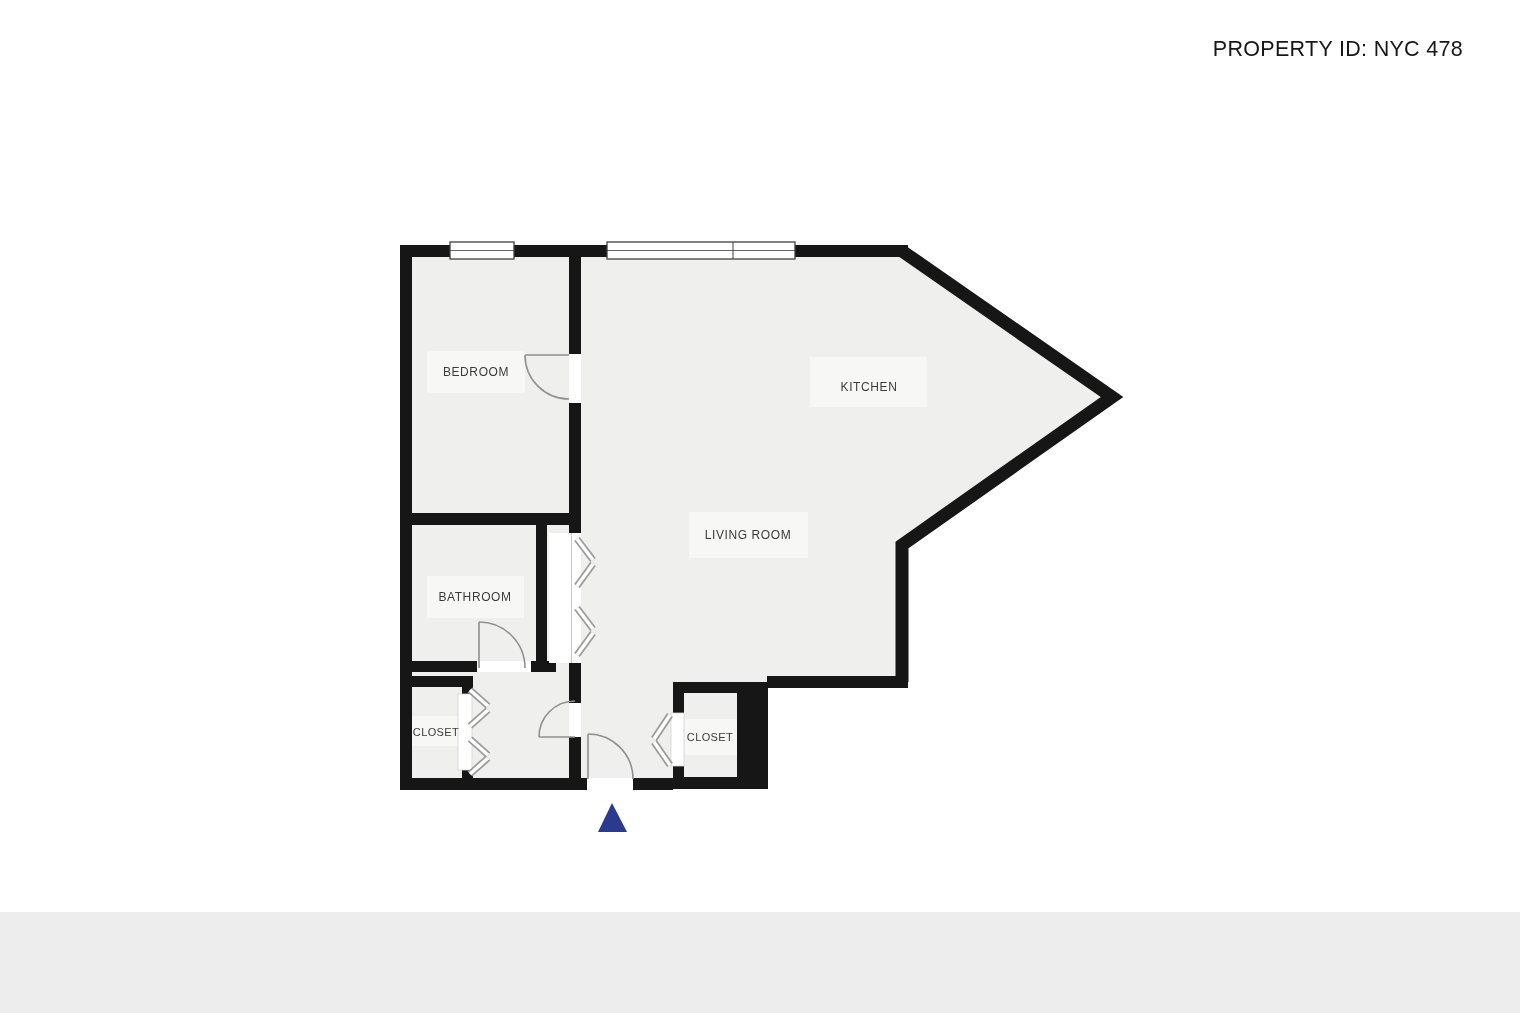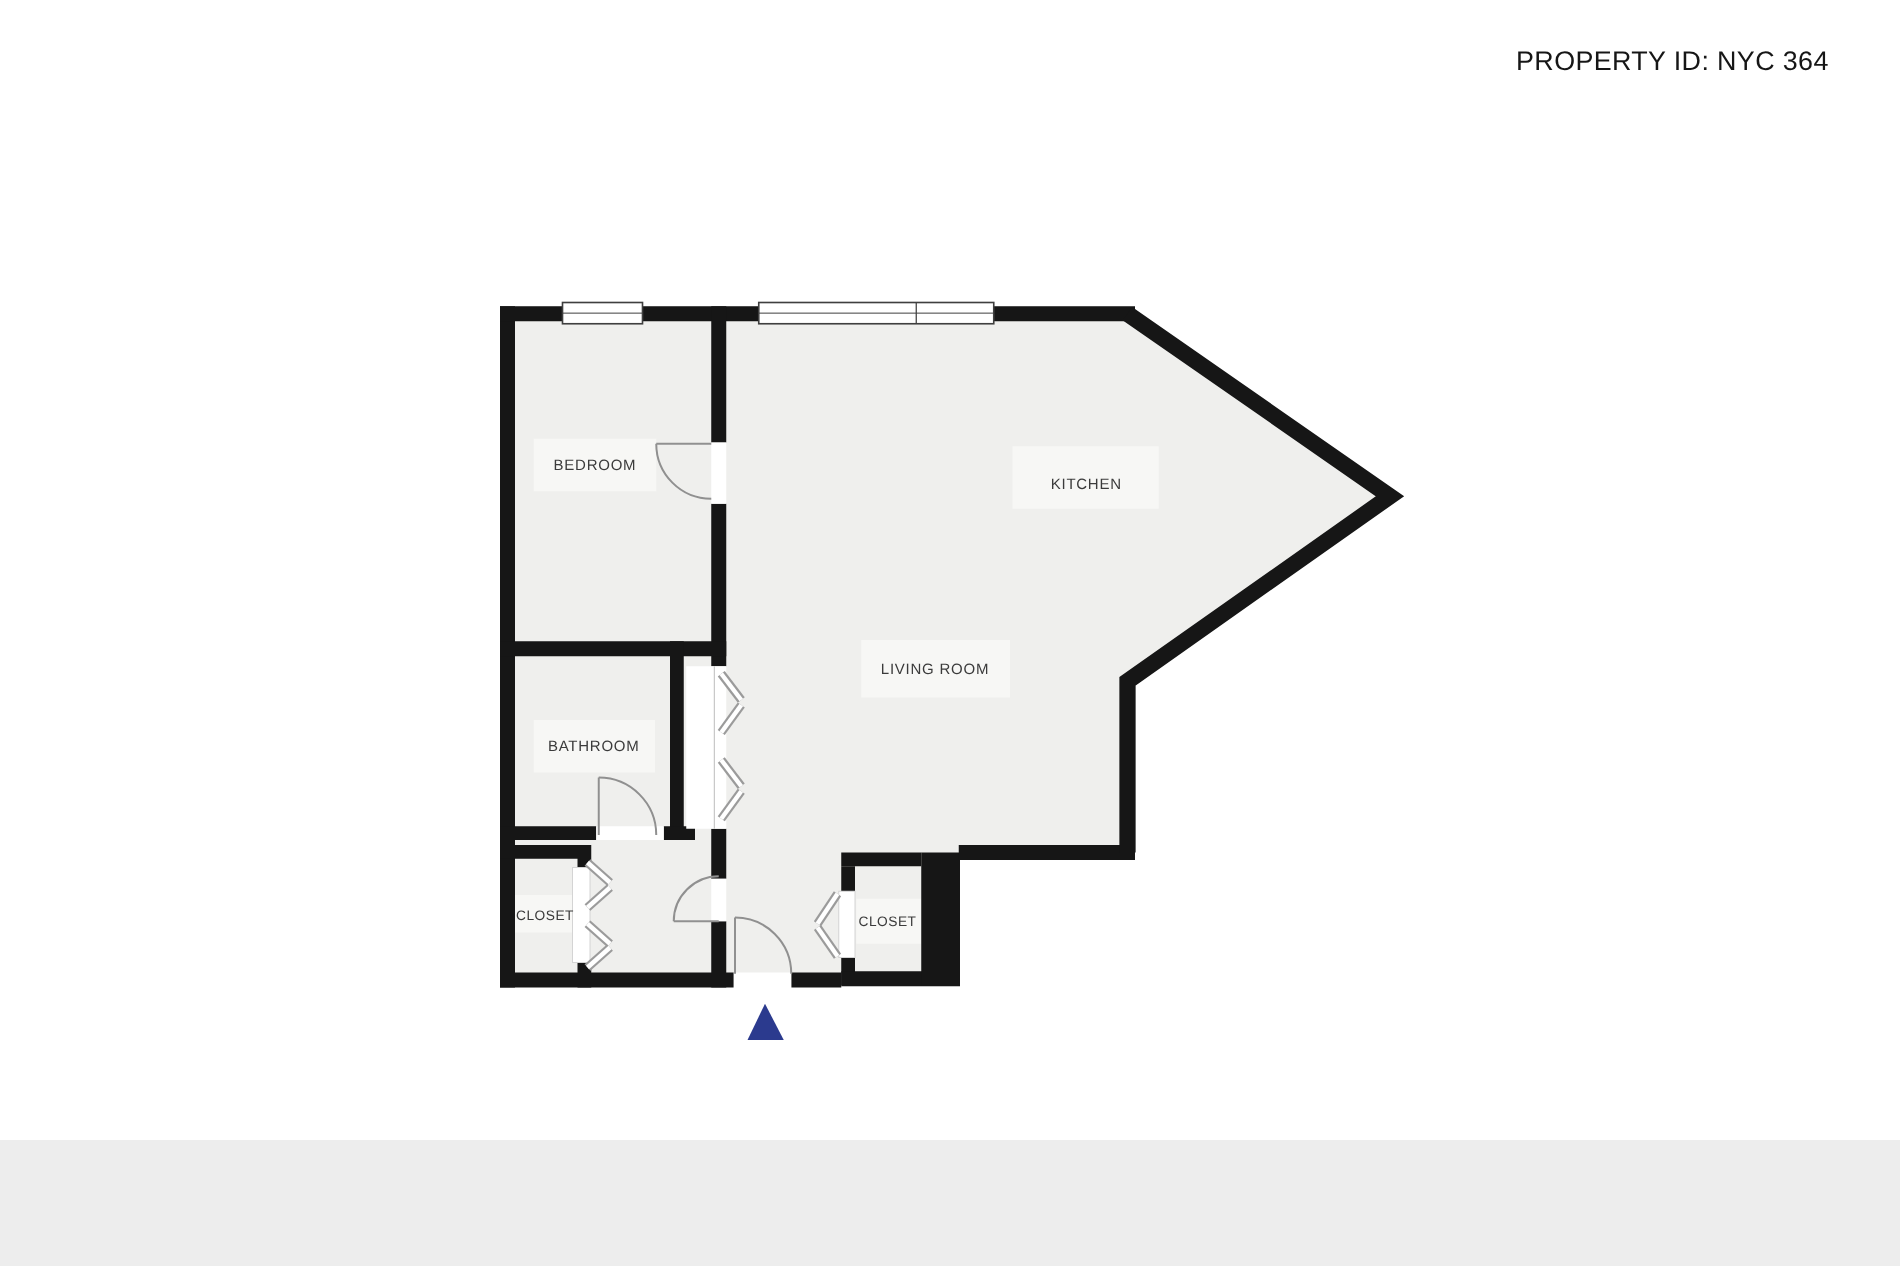--- a/index.html
+++ b/index.html
@@ -10,21 +10,21 @@
   .plan-svg{position:absolute;top:0;left:0;}
   .plan-label{font-family:"Liberation Sans", sans-serif;font-size:12px;letter-spacing:0.6px;}
   .closet-label{font-size:11px;letter-spacing:0.4px;}
   .footer{position:absolute;left:0;top:912px;width:1520px;height:101px;}
 </style>
 </head>
 <body>
 
 <div class="page">
 
-  <div class="property-id">PROPERTY ID: NYC 364</div>
+  <div class="property-id">PROPERTY ID: NYC 478</div>
 
   <svg class="plan-svg" width="1520" height="900" viewBox="0 0 1520 900">
 
     <polygon points="400,245 904,245 1121,397 908,548 908,688 768,688 768,789 400,789" style="fill: rgb(239, 239, 237);"></polygon>
 
     <g style="fill: rgb(247, 247, 245);">
       <rect x="427" y="351" width="98" height="42"></rect>
       <rect x="810" y="357" width="117" height="50"></rect>
       <rect x="689" y="512" width="119" height="46"></rect>
       <rect x="427" y="576" width="97" height="42"></rect>

